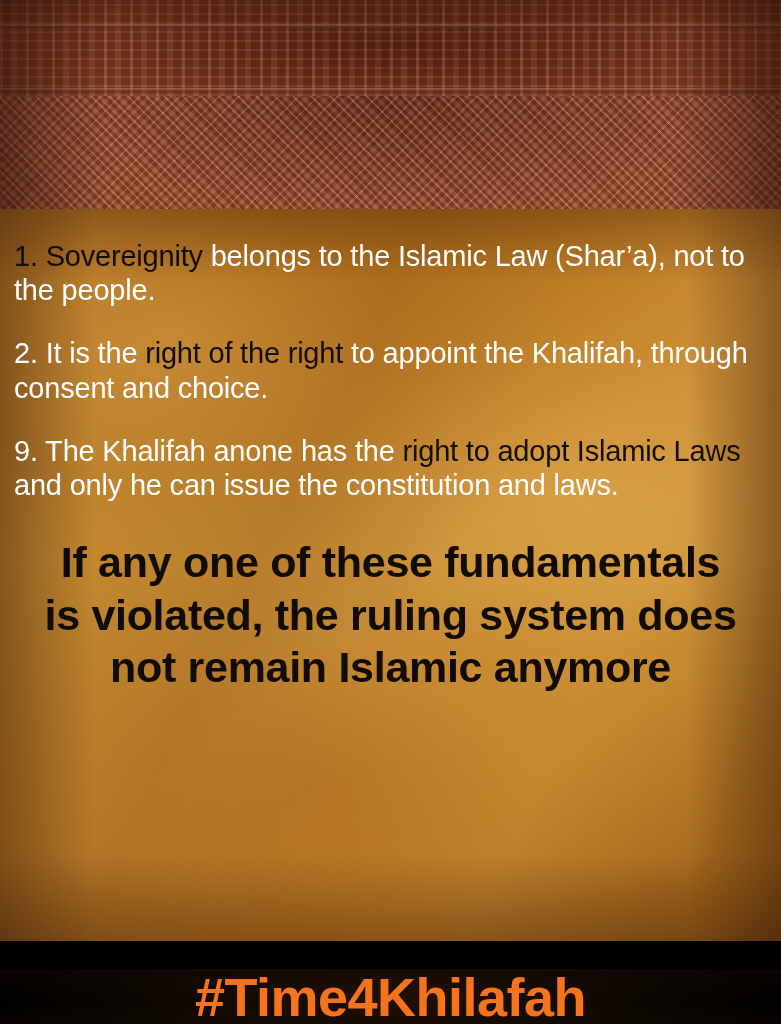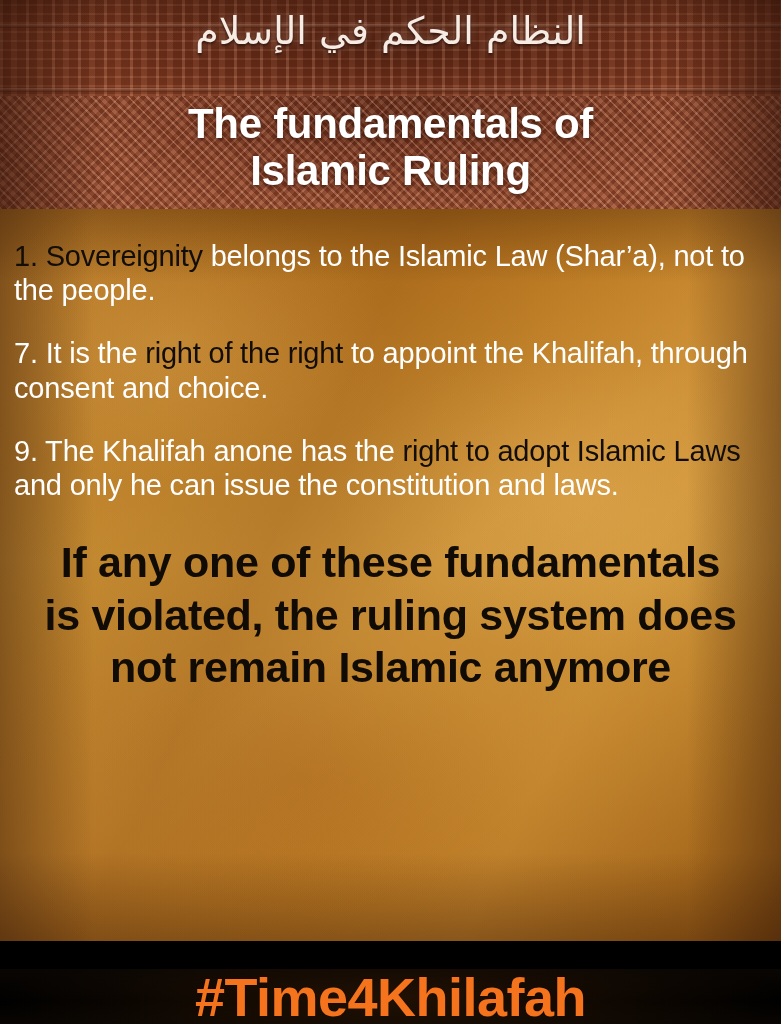--- a/index.html
+++ b/index.html
@@ -216,35 +216,30 @@
 <div id="poster">
 
   <div class="header">
     <div class="header-texture"></div>
     <div class="header-band">
       <div class="header-band-rule-top"></div>
       <div class="header-band-rule-bot"></div>
     </div>
     <div class="header-vignette"></div>
 
-    <div class="arabic-title">النظام الحكم في الإسلام</div>
-
-    <div class="english-title">
-      <div>The fundamentals of</div>
-      <div>Islamic Ruling</div>
-    </div>
+
   </div>
 
   <div class="body-panel">
     <div class="body-texture"></div>
     <div class="body-vignette"></div>
 
     <div class="body-content">
       <div class="point"><span class="b">1. Sovereignity</span><span class="w"> belongs to the Islamic Law (Shar’a), not to the people.</span></div>
-      <div class="point"><span class="w">7. It is the </span><span class="b">right of the right</span><span class="w"> to appoint the Khalifah, through consent and choice.</span></div>
+      <div class="point"><span class="w">2. It is the </span><span class="b">right of the right</span><span class="w"> to appoint the Khalifah, through consent and choice.</span></div>
       <div class="point"><span class="w">9. The Khalifah anone has the </span><span class="b">right to adopt Islamic Laws</span><span class="w"> and only he can issue the constitution and laws.</span></div>
 
       <div class="conclusion">If any one of these fundamentals is violated, the ruling system does not remain Islamic anymore</div>
     </div>
   </div>
 
   <div class="footer">
     <div class="footer-texture"></div>
     <div class="hashtag">#Time4Khilafah</div>
   </div>

